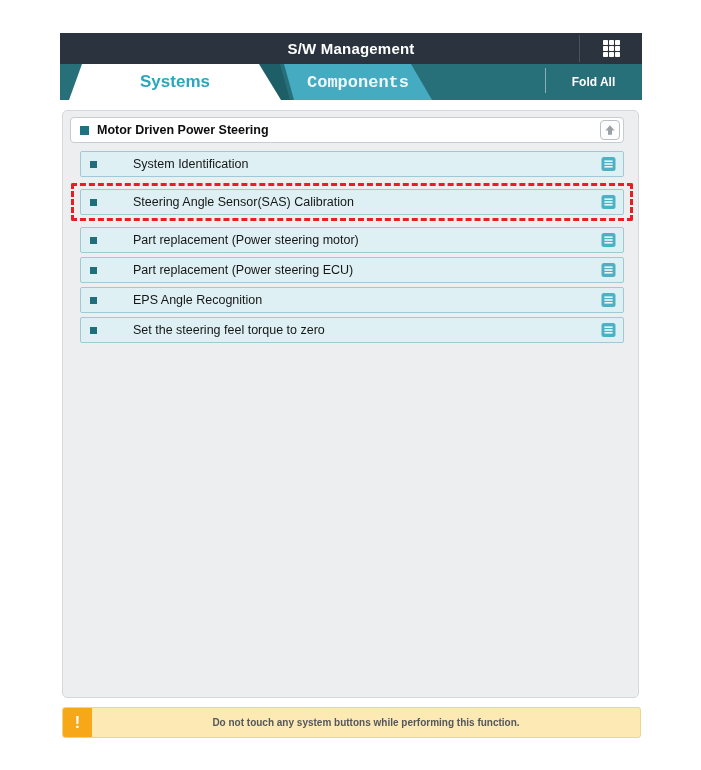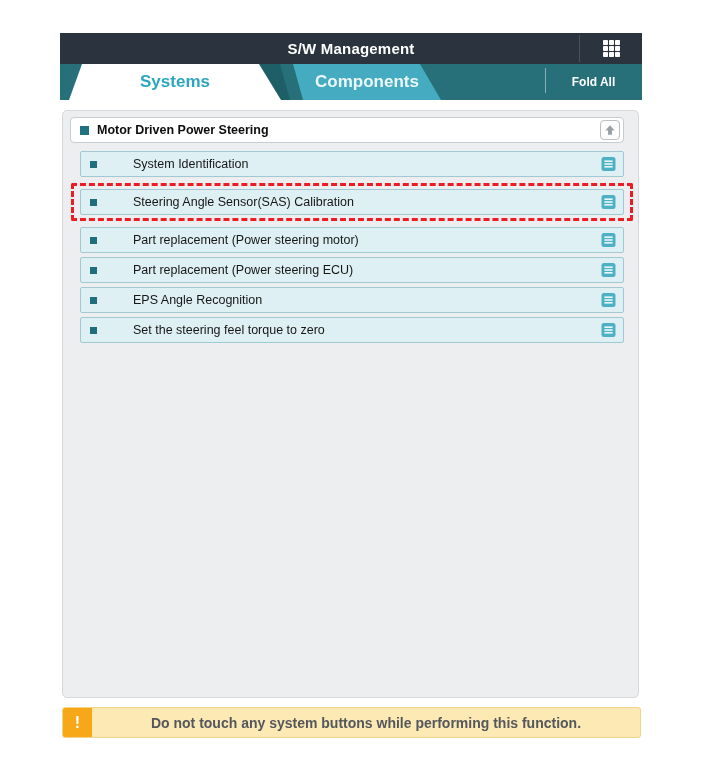--- a/index.html
+++ b/index.html
@@ -27,22 +27,22 @@
   .tab{display:flex;align-items:center;justify-content:center;font-weight:bold;font-size:17px;cursor:pointer;}
   .tab-systems{
     position:absolute;left:9px;top:0;width:212px;height:36px;background:#ffffff;color:#2ba6bf;
     clip-path:polygon(13px 0, 190px 0, 100% 100%, 0 100%);z-index:3;
   }
   .tab-wedge{
     position:absolute;left:190px;top:0;width:46px;height:36px;background:#1e5e67;
     clip-path:polygon(5px 0, 30px 0, 40px 100%, 30px 100%);z-index:2;
   }
   .tab-components{
-    position:absolute;left:233px;top:0;width:148px;height:36px;background:#45abc0;color:#edf7fa;
-    clip-path:polygon(0 0, 127px 0, 100% 100%, 10px 100%);z-index:1;
+    position:absolute;left:224px;top:0;width:148px;height:36px;background:#45abc0;color:#edf7fa;
+    clip-path:polygon(0 0, 127px 0, 100% 100%, 10px 100%);z-index:1;font-family:Liberation Mono, monospace;
   }
   .fold-all{
     position:absolute;right:0;top:0;width:97px;height:36px;display:flex;align-items:center;
     justify-content:center;color:#ffffff;font-weight:bold;font-size:12px;cursor:pointer;
   }
   .fold-all::before{content:"";position:absolute;left:0;top:4px;bottom:7px;width:1px;background:rgba(255,255,255,.45);}
 
   
   .panel{
     position:absolute;left:2px;top:77px;width:577px;height:588px;box-sizing:border-box;
@@ -74,21 +74,21 @@
   .notice{
     position:absolute;left:2px;top:674px;width:579px;height:31px;box-sizing:border-box;
     border:1px solid #f2d489;border-radius:3px;background:#fde9b4;display:flex;overflow:hidden;
   }
   .notice-icon{
     width:29px;flex:none;background:#f7a818;color:#ffffff;font-weight:bold;font-size:16px;
     display:flex;align-items:center;justify-content:center;
   }
   .notice-text{
     flex:1;display:flex;align-items:center;justify-content:center;
-    font-size:14px;font-weight:bold;color:#54575b;
+    font-size:10px;font-weight:bold;color:#54575b;
   }
 </style>
 </head>
 <body>
 
 <div class="app">
 
   <div class="titlebar">
     <div class="title">S/W Management</div>
     <div class="titlebar-right">

